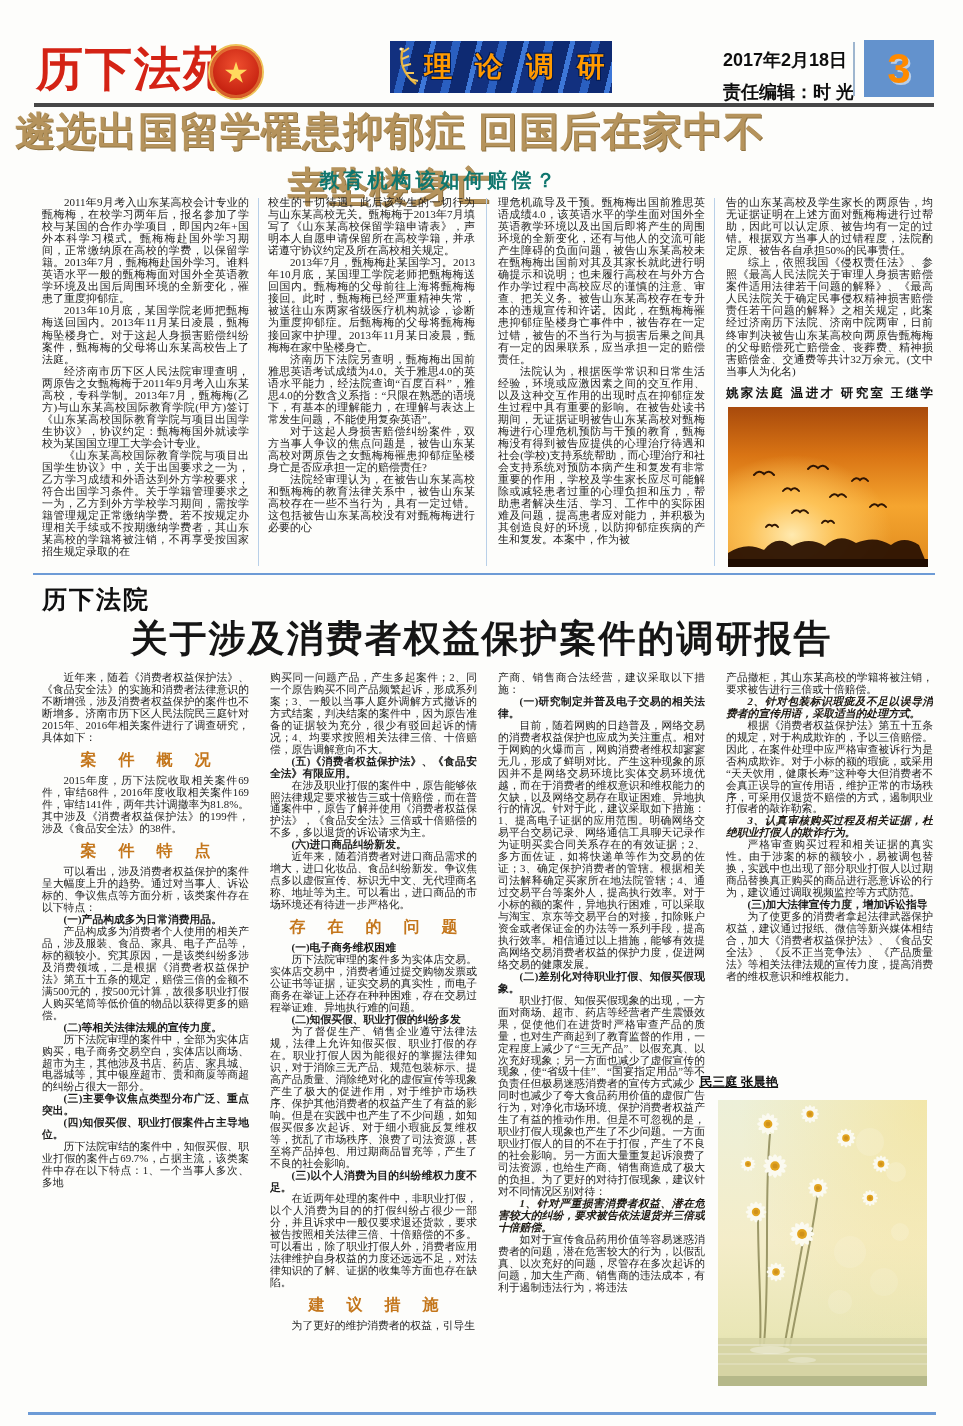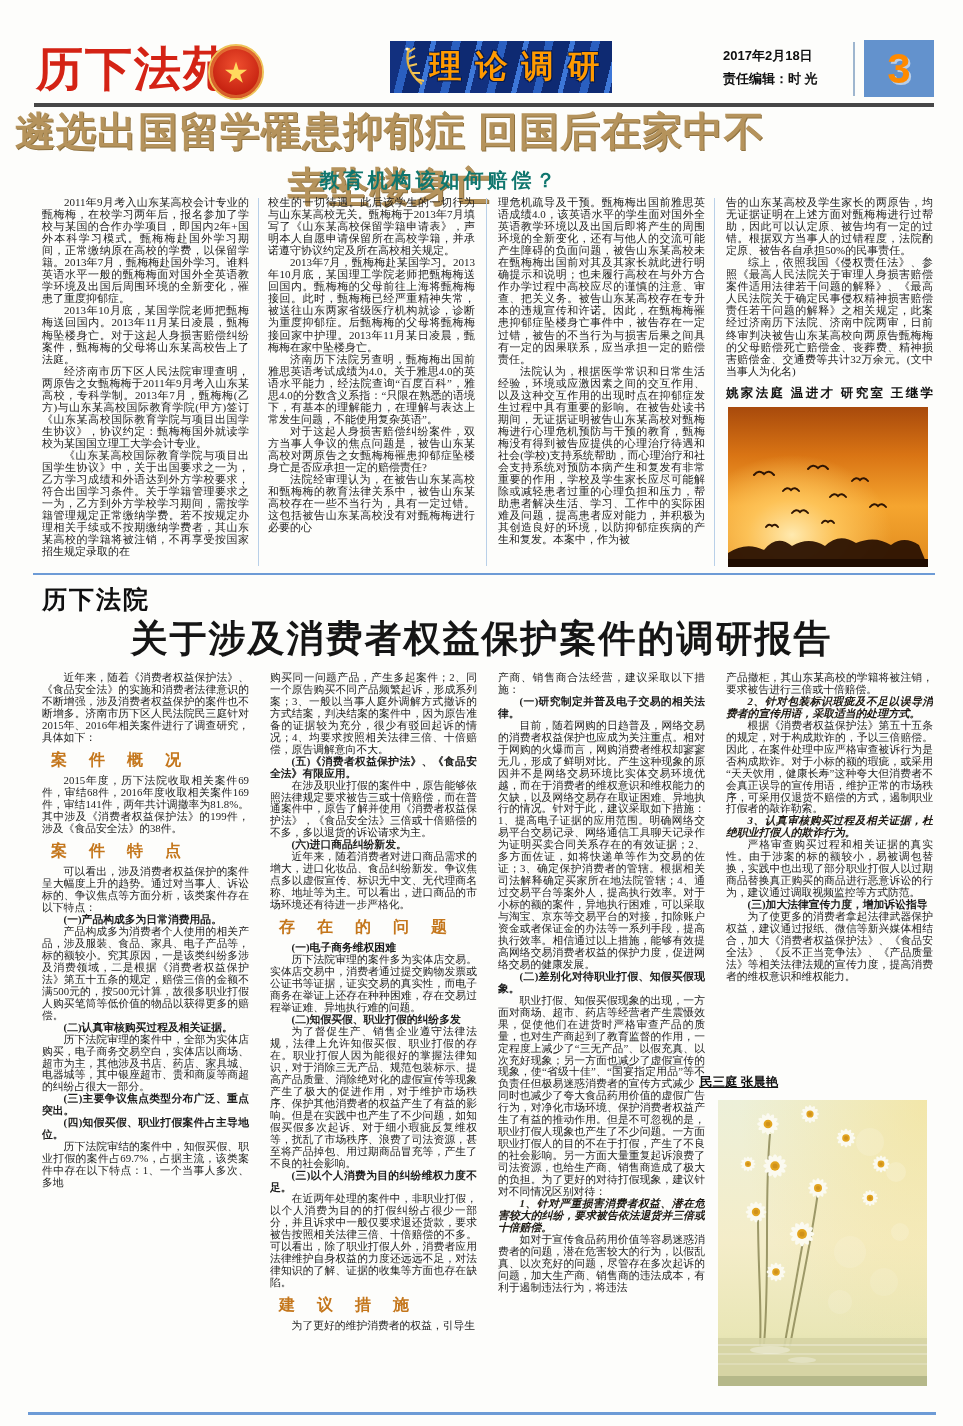--- a/index.html
+++ b/index.html
@@ -9,24 +9,24 @@
   .brand{position:absolute;left:36px;top:38px;font-size:47px;font-weight:900;color:#d42315;
          letter-spacing:2px;font-family:"Liberation Serif",serif;}
   .emblem{position:absolute;left:208px;top:44px;width:52px;height:52px;border-radius:50%;
           background:radial-gradient(circle at 50% 38%,#ef4f2f,#c11d0d 75%);
           border:2px solid #eec45a;box-shadow:inset 0 0 0 3px rgba(255,214,94,.35);
           display:flex;align-items:center;justify-content:center;color:#ffd95e;font-size:25px;}
   .banner{position:absolute;left:390px;top:41px;width:222px;height:52px;
           background:repeating-linear-gradient(104deg,#12307f 0 16px,#2a5fc0 16px 24px,#0e2a72 24px 40px,#3d77d8 40px 45px);
           display:flex;align-items:center;justify-content:center;}
   .banner .wheat{margin-right:4px;margin-top:2px;}
-  .banner .t{font-size:32px;font-weight:900;color:#ff9a00;letter-spacing:3px;
-             font-family:Liberation Serif, serif;
+  .banner .t{font-size:28px;font-weight:900;color:#ff9a00;letter-spacing:3px;
+             font-family:Liberation Mono, monospace;
              text-shadow:1px 1px 0 #021a55,-1px -1px 0 #021a55,1px -1px 0 #021a55,-1px 1px 0 #021a55;}
-  .pub{position:absolute;left:723px;top:44px;font-size:13px;font-weight:bold;color:#0d0d0d;
+  .pub{position:absolute;left:723px;top:44px;font-size:18px;font-weight:bold;color:#0d0d0d;
        line-height:1.8;font-family:"Liberation Sans",sans-serif;}
   .pubdiv{position:absolute;left:853px;top:42px;width:2px;height:54px;background:#9fb6cf;}
   .pagebox{position:absolute;left:864px;top:40px;width:70px;height:57px;background:#6392cd;
            display:flex;align-items:center;justify-content:center;color:#ff8a00;font-weight:900;
            font-size:42px;font-family:"Liberation Sans",sans-serif;
            text-shadow:2px 2px 0 rgba(255,255,255,.55);}
   .headrule{position:absolute;left:34px;top:103px;width:900px;height:4px;background:#474747;}
   
   .h1a{position:absolute;left:0;top:104px;width:780px;text-align:center;
        font-family:"Liberation Sans",sans-serif;font-weight:800;font-size:40px;color:#b5935c;
@@ -53,21 +53,21 @@
         color:#111;text-decoration:underline;}
   .flowers{position:absolute;left:718px;top:1100px;width:209px;height:286px;}
   .bottomrule{position:absolute;left:28px;top:1412px;width:908px;height:3px;background:#6d9bd6;}
   
   .blk{margin:0;}
   .blk.p{text-indent:2em;}
   .blk.c{text-indent:0;}
   .blk.b{font-weight:bold;text-indent:2em;}
   .blk.bi{font-weight:bold;font-style:italic;text-indent:2em;color:#1e1a14;}
   .blk.sec{font-size:16px;color:#c4761b;font-weight:bold;letter-spacing:9px;text-indent:9px;
-           margin:7px 0 6px 0;line-height:1.15;}
+           text-align:center;margin:7px 0 6px 0;line-height:1.15;}
 </style>
 </head>
 <body>
 
 <div class="page">
 
   <div class="brand">历下法苑</div>
   <div class="emblem">★</div>
   <div class="banner">
     <span class="wheat">
@@ -153,21 +153,21 @@
   <div class="kicker">历下法院</div>
   <div class="h1b">关于涉及消费者权益保护案件的调研报告</div>
   <div class="col a2col" id="a2c0">
       <div class="blk p">近年来，随着《消费者权益保护法》、《食品安全法》的实施和消费者法律意识的不断增强，涉及消费者权益保护的案件也不断增多。济南市历下区人民法院民三庭针对2015年、2016年相关案件进行了调查研究，具体如下：</div>
       <div class="blk sec">案 件 概 况</div>
       <div class="blk p">2015年度，历下法院收取相关案件69件，审结68件，2016年度收取相关案件169件，审结141件，两年共计调撤率为81.8%。其中涉及《消费者权益保护法》的199件，涉及《食品安全法》的38件。</div>
       <div class="blk sec">案 件 特 点</div>
       <div class="blk p">可以看出，涉及消费者权益保护的案件呈大幅度上升的趋势。通过对当事人、诉讼标的、争议焦点等方面分析，该类案件存在以下特点：</div>
       <div class="blk b">(一)产品构成多为日常消费用品。</div>
       <div class="blk p">产品构成多为消费者个人使用的相关产品，涉及服装、食品、家具、电子产品等，标的额较小。究其原因，一是该类纠纷多涉及消费领域，二是根据《消费者权益保护法》第五十五条的规定，赔偿三倍的金额不满500元的，按500元计算，故很多职业打假人购买笔筒等低价值的物品以获得更多的赔偿。</div>
-      <div class="blk b">(二)认真审核购买过程及相关证据。</div>
+      <div class="blk b">(二)等相关法律法规的宣传力度。</div>
       <div class="blk p">历下法院审理的案件中，全部为实体店购买，电子商务交易空白，实体店以商场、超市为主，其他涉及书店、药店、家具城、电器城等，其中银座超市、贵和商厦等商超的纠纷占很大一部分。</div>
       <div class="blk b">(三)主要争议焦点类型分布广泛、重点突出。</div>
       <div class="blk b">(四)知假买假、职业打假案件占主导地位。</div>
       <div class="blk p">历下法院审结的案件中，知假买假、职业打假的案件占69.7%，占据主流，该类案件中存在以下特点：1、一个当事人多次、多地</div>
     </div>
   <div class="col a2col" id="a2c1">
       <div class="blk c">购买同一问题产品，产生多起案件；2、同一个原告购买不同产品频繁起诉，形成系列案；3、一般以当事人庭外调解方式撤诉的方式结案，判决结案的案件中，因为原告准备的证据较为充分，很少有驳回起诉的情况；4、均要求按照相关法律三倍、十倍赔偿，原告调解意向不大。</div>
       <div class="blk b">(五)《消费者权益保护法》、《食品安全法》有限应用。</div>
       <div class="blk p">在涉及职业打假的案件中，原告能够依照法律规定要求被告三或十倍赔偿，而在普通案件中，原告了解并使用《消费者权益保护法》，《食品安全法》三倍或十倍赔偿的不多，多以退货的诉讼请求为主。</div>
       <div class="blk b">(六)进口商品纠纷新发。</div>

